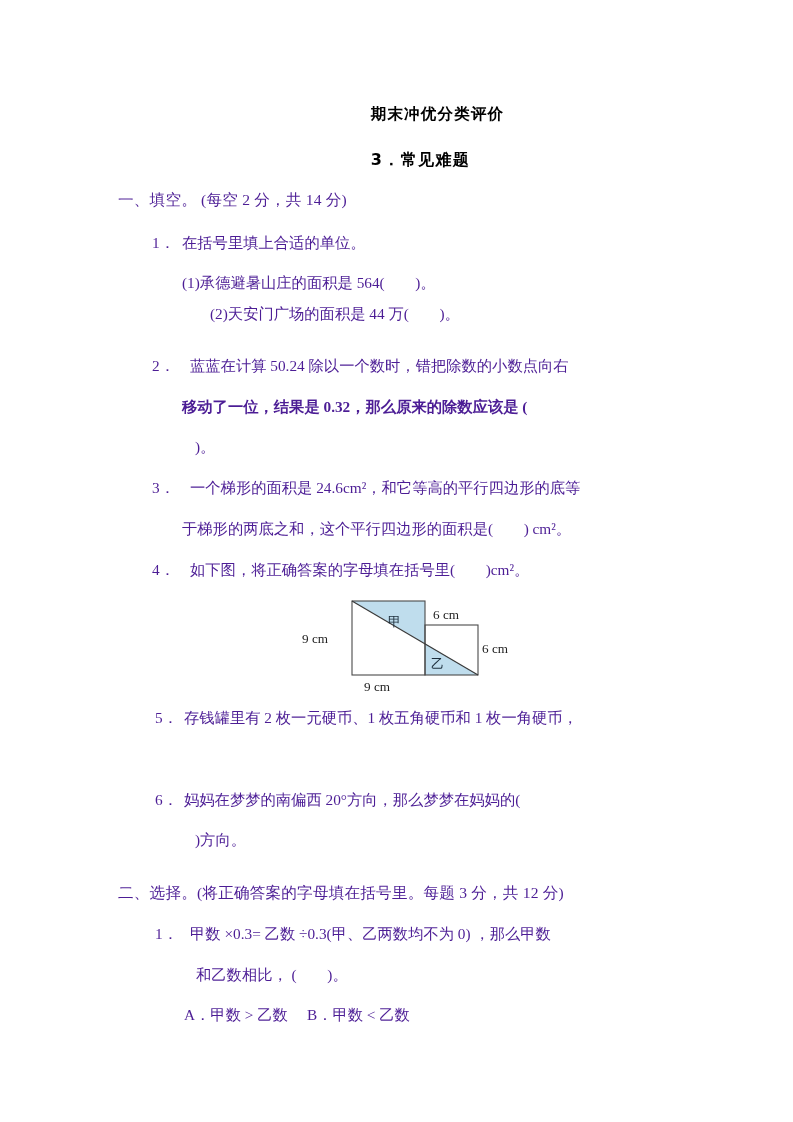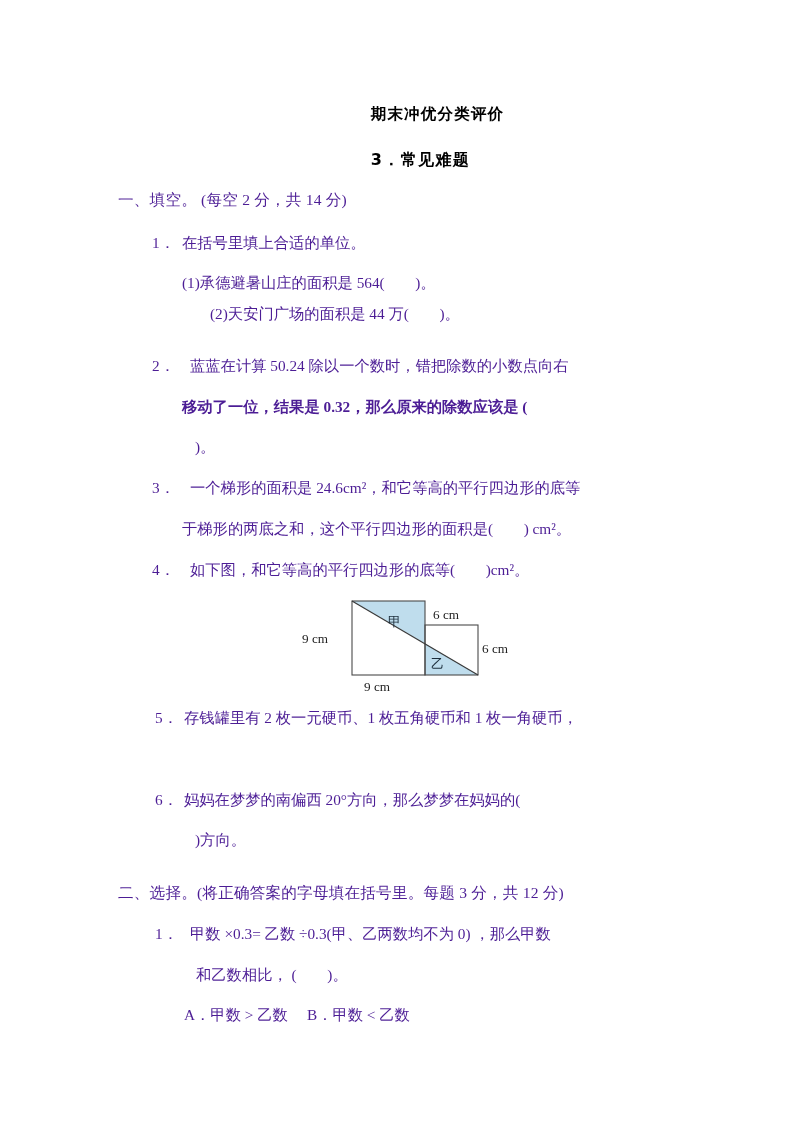--- a/index.html
+++ b/index.html
@@ -104,21 +104,21 @@
   <div class="ln num-label" style="left:152px; top:357px;">2．</div>
   <div class="ln" style="left:190px; top:357px;">蓝蓝在计算 50.24 除以一个数时，错把除数的小数点向右</div>
   <div class="ln" style="left:182px; top:398px;font-weight:bold;">移动了一位，结果是 0.32，那么原来的除数应该是 (</div>
   <div class="ln" style="left:195px; top:438px;">)。</div>
 
   <div class="ln num-label" style="left:152px; top:479px;">3．</div>
   <div class="ln" style="left:190px; top:479px;">一个梯形的面积是 24.6cm²，和它等高的平行四边形的底等</div>
   <div class="ln" style="left:182px; top:520px;">于梯形的两底之和，这个平行四边形的面积是(        ) cm²。</div>
 
   <div class="ln num-label" style="left:152px; top:561px;">4．</div>
-  <div class="ln" style="left:190px; top:561px;">如下图，和它等高的平行四边形的底等(        )cm²。</div>
+  <div class="ln" style="left:190px; top:561px;">如下图，将正确答案的字母填在括号里(        )cm²。</div>
 
   <div class="figure">
     <svg width="420" height="112" viewBox="0 0 420 112">
 
       <polygon points="162,8 235,8 235,50.5" fill="#bfdded" stroke="none"></polygon>
 
       <polygon points="235,50.5 235,82 288,82" fill="#bfdded" stroke="none"></polygon>
 
       <rect x="162" y="8" width="73" height="74" fill="none" stroke="#4a4a4a" stroke-width="1.1"></rect>
 

